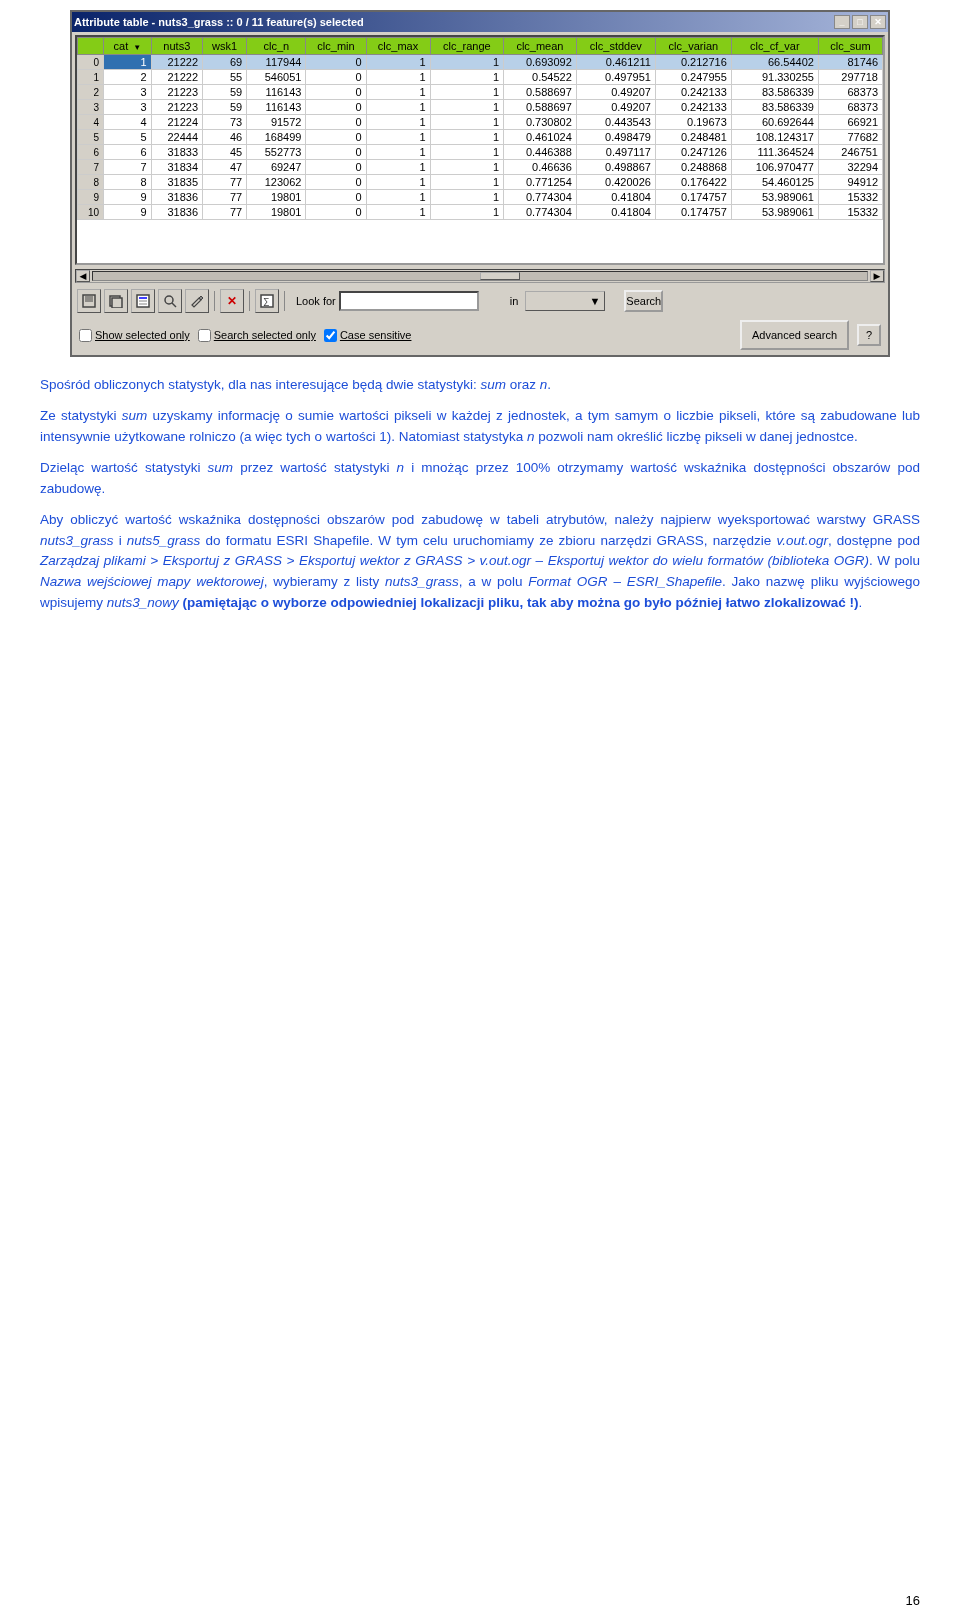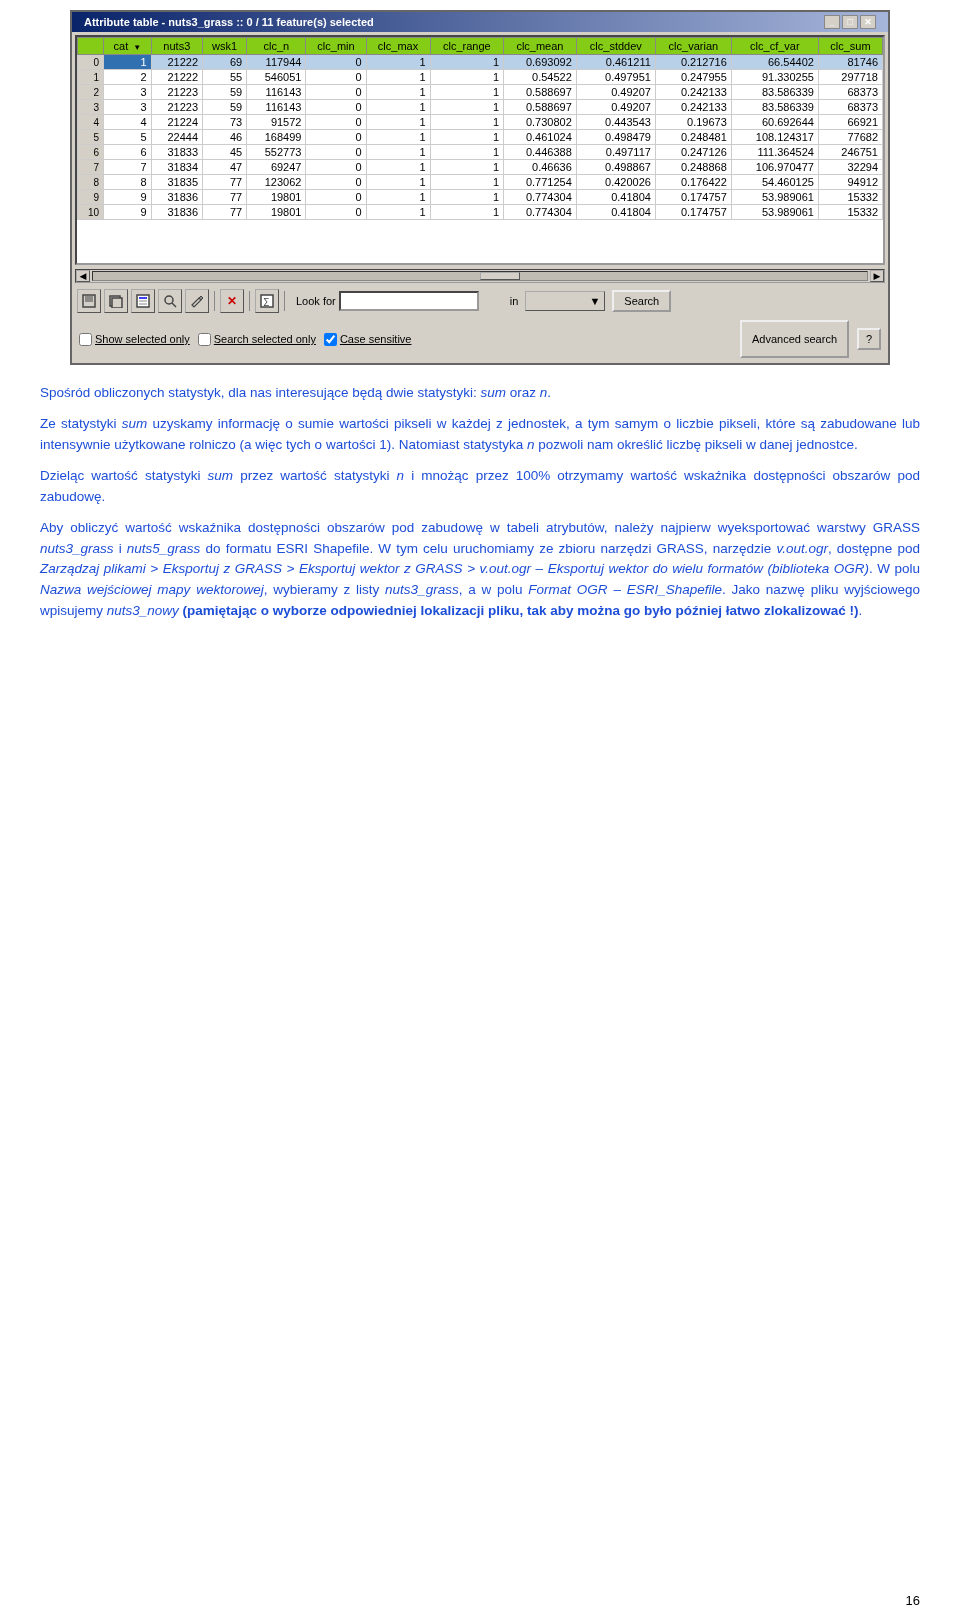--- a/index.html
+++ b/index.html
@@ -16,21 +16,21 @@
       width: 820px;
       margin: 10px auto 0 auto;
       border: 2px solid #666;
       background: #d4d0c8;
       font-family: 'Tahoma', Arial, sans-serif;
       font-size: 11px;
     }
     .window-titlebar {
       background: linear-gradient(to right, #0a246a, #a6b5da);
       color: white;
-      padding: 3px 12px;
+      padding: 3px 2px;
       font-size: 11px;
       font-weight: bold;
       display: flex;
       align-items: center;
       justify-content: space-between;
       text-align: right;
     }
     .titlebar-controls {
       display: flex;
       gap: 2px;
@@ -173,26 +173,26 @@
       border: 1px outset #aaa;
       background: #d4d0c8;
       font-size: 11px;
       display: flex;
       align-items: center;
       justify-content: space-between;
       padding: 0 4px;
     }
     .search-btn {
       height: 22px;
-      padding: 0 10px;
+      padding: 0 0;
       background: #d4d0c8;
       border: 2px outset #eee;
       font-size: 11px;
       cursor: pointer;
-      margin-left: 4px;
+      margin-left: 16px;
     }
 
     
     .bottom-row {
       display: flex;
       align-items: center;
       gap: 8px;
       padding: 2px 4px;
     }
     .checkbox-item {
@@ -200,21 +200,21 @@
       align-items: center;
       gap: 3px;
       font-size: 11px;
       text-decoration: underline;
     }
     .checkbox-item input[type=checkbox] {
       margin: 0;
     }
     .adv-search-btn {
       margin-left: auto;
-      height: 38px;
+      height: 30px;
       padding: 0 10px;
       background: #d4d0c8;
       border: 2px outset #eee;
       font-size: 11px;
       cursor: pointer;
     }
     .help-btn {
       width: 24px;
       height: 22px;
       background: #d4d0c8;

